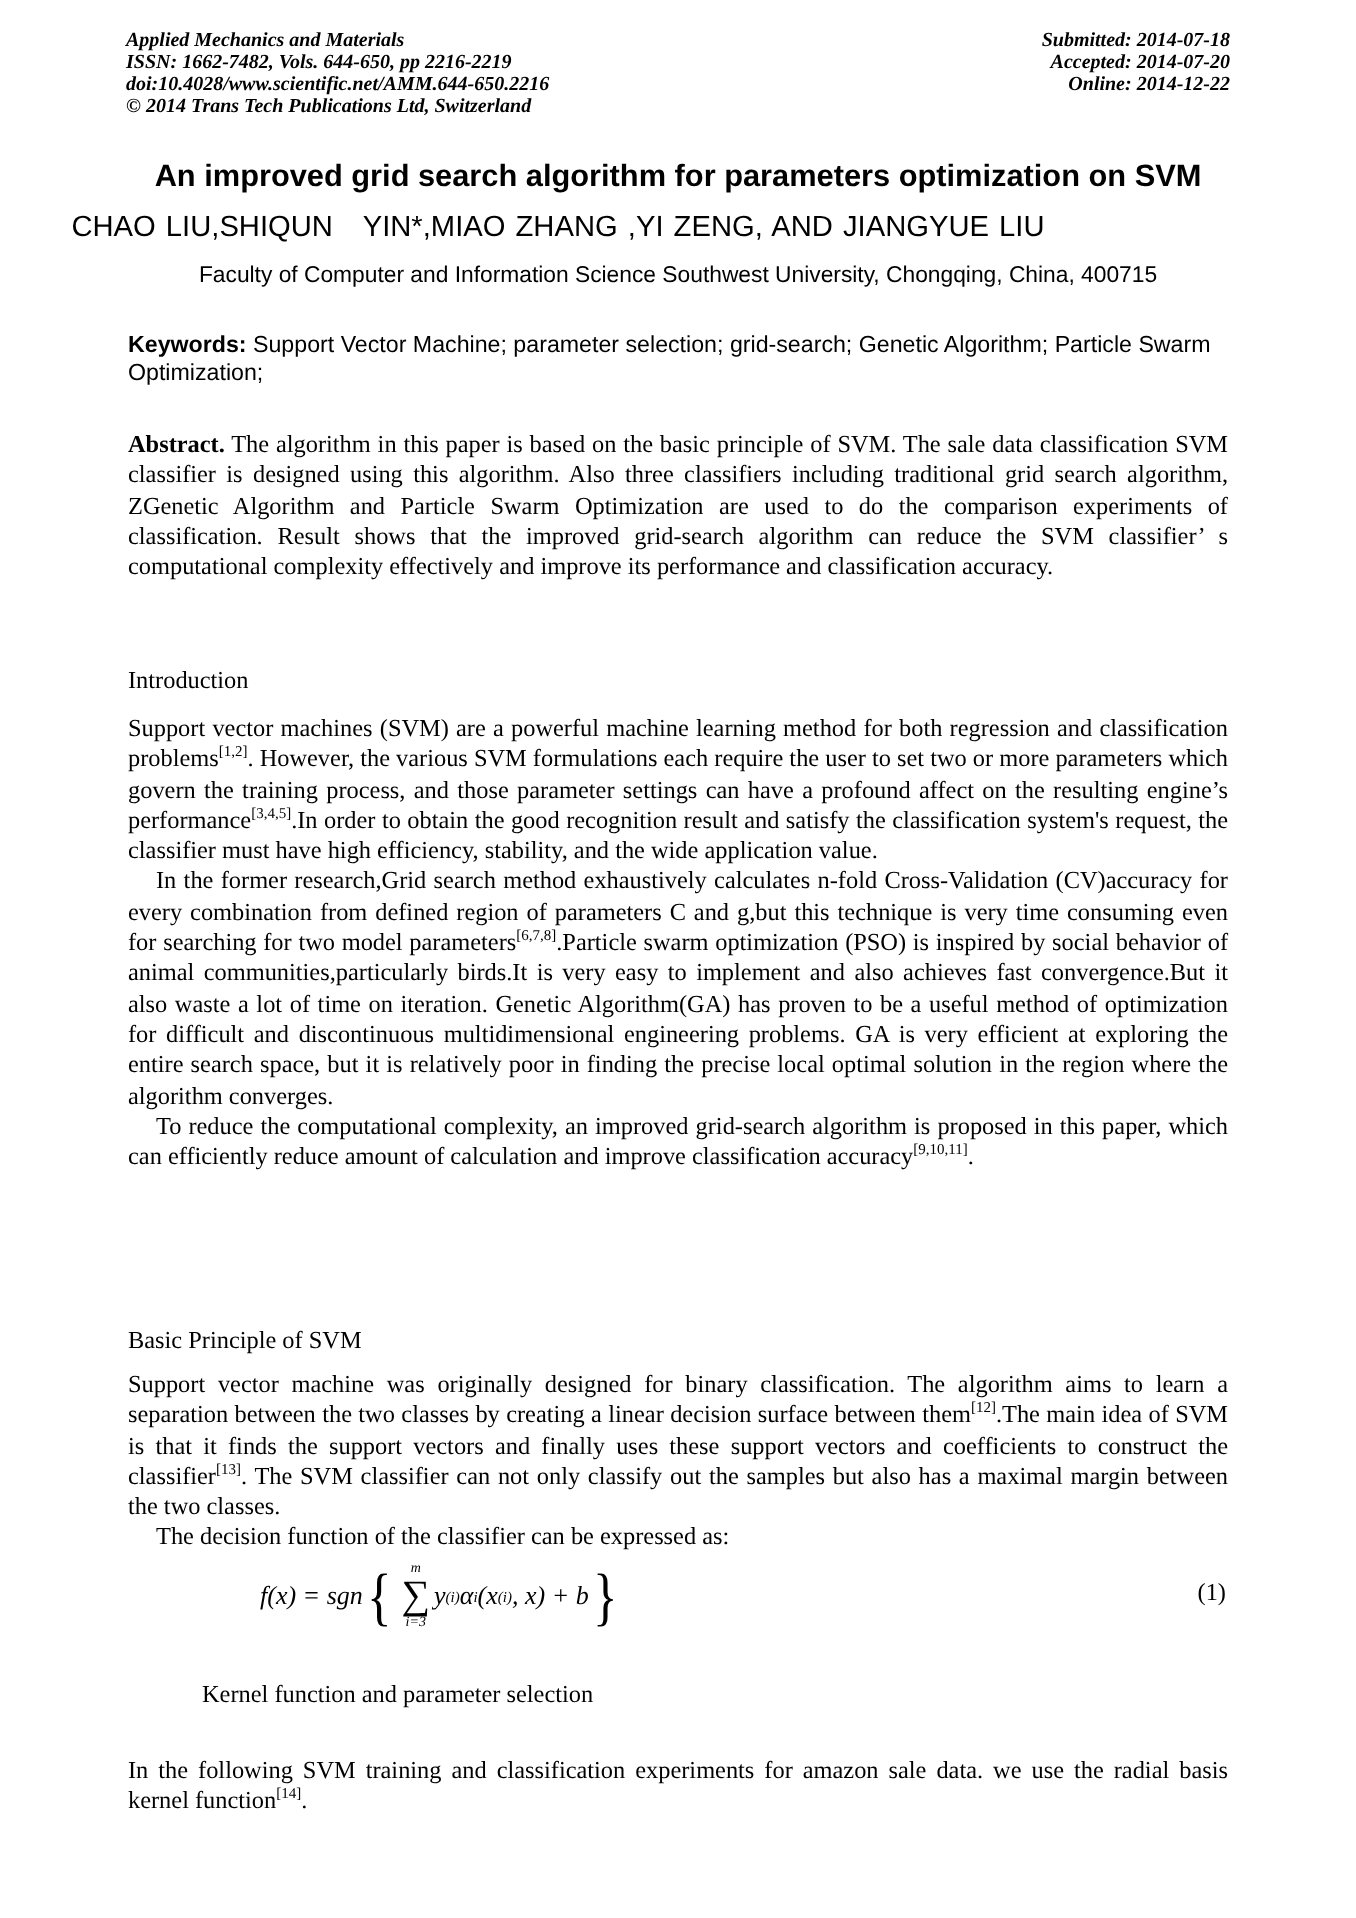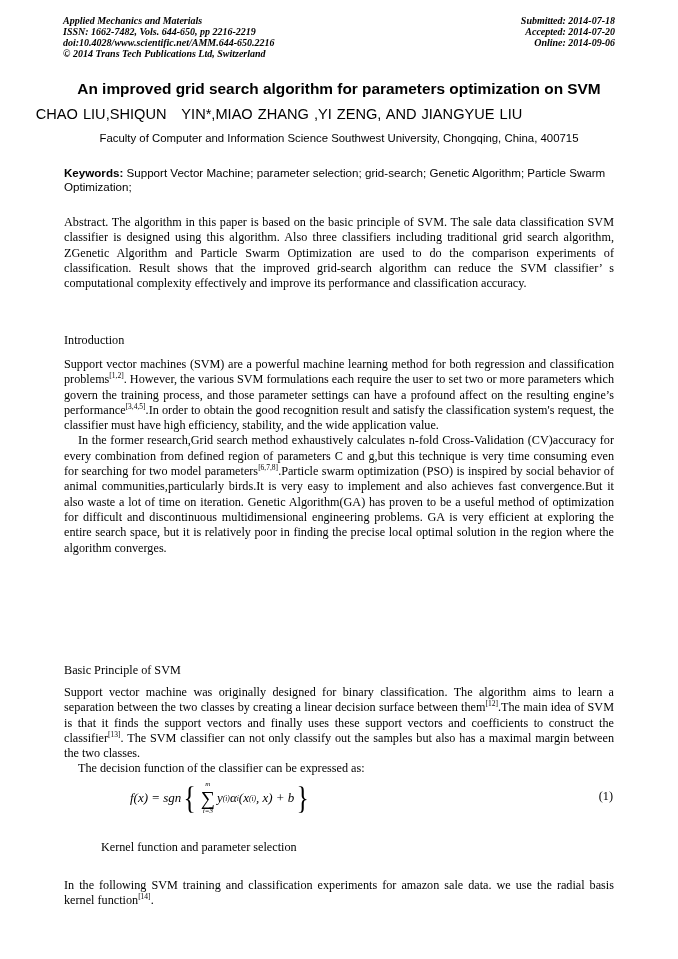--- a/index.html
+++ b/index.html
@@ -22,53 +22,54 @@
   sup { font-size: 7.5px; line-height: 0; vertical-align: 5px; }
   .eq { position: absolute; top: 780px; left: 130px; height: 36px; font-size: 13px; display: flex; align-items: center; white-space: nowrap; }
   .eq i { font-style: italic; }
   .brace { font-size: 32px; transform: scaleX(0.8); display: inline-block; line-height: 1; margin: 0 1px; }
   .sum { display: inline-flex; flex-direction: column; align-items: center; margin: 0 2px; line-height: 1; }
   .sum .sym { font-size: 20px; }
   .sum .lim { font-size: 7px; font-style: italic; }
   .eqnum { position: absolute; top: 789px; right: 65px; font-size: 12.2px; }
   .scr { font-size: 7.5px; vertical-align: 6px; font-style: italic; }
   .sub { font-size: 7.5px; vertical-align: -3px; font-style: italic; }
-  .bold { font-weight: normal; }
+  .bold { font-weight: bold; }
 </style>
 </head>
 <body>
 
 <div class="meta meta-left serif">
   <div>Applied Mechanics and Materials</div>
   <div>ISSN: 1662-7482, Vols. 644-650, pp 2216-2219</div>
   <div>doi:10.4028/www.scientific.net/AMM.644-650.2216</div>
   <div>© 2014 Trans Tech Publications Ltd, Switzerland</div>
 </div>
 <div class="meta meta-right serif">
   <div>Submitted: 2014-07-18</div>
   <div>Accepted: 2014-07-20</div>
-  <div>Online: 2014-09-06</div>
+  <div>Online: 2014-12-22</div>
 </div>
 
 <div class="title sans">An improved grid search algorithm for parameters optimization on SVM</div>
 <div class="authors sans">CHAO LIU,SHIQUN   YIN*,MIAO ZHANG ,YI ZENG, AND JIANGYUE LIU</div>
 <div class="affil sans">Faculty of Computer and Information Science Southwest University, Chongqing, China, 400715</div>
 
 <div class="kw sans">
   <b>Keywords:</b><span> Support Vector Machine; parameter selection; grid-search; Genetic Algorithm; Particle Swarm Optimization;</span>
 </div>
 
 <div class="block serif" style="top:215px;">
   <p><span class="bold">Abstract.</span><span> The algorithm in this paper is based on the basic principle of SVM. The sale data classification SVM classifier is designed using this algorithm. Also three classifiers including traditional grid search algorithm, ZGenetic Algorithm and Particle Swarm Optimization are used to do the comparison experiments of classification. Result shows that the improved grid-search algorithm can reduce the SVM classifier’ s computational complexity effectively and improve its performance and classification accuracy.</span></p>
 </div>
 
 <div class="heading serif" style="top:333px;">Introduction</div>
 <div class="block serif" style="top:357px;">
   <p><span>Support vector machines (SVM) are a powerful machine learning method for both regression and classification problems</span><sup>[1,2]</sup><span>. However, the various SVM formulations each require the user to set two or more parameters which govern the training process, and those parameter settings can have a profound affect on the resulting engine’s performance</span><sup>[3,4,5]</sup><span>.In order to obtain the good recognition result and satisfy the classification system's request, the classifier must have high efficiency, stability, and the wide application value.</span></p>
   <p class="indent"><span>In the former research,Grid search method exhaustively calculates n-fold Cross-Validation (CV)accuracy for every combination from defined region of parameters C and g,but this technique is very time consuming even for searching for two model parameters</span><sup>[6,7,8]</sup><span>.Particle swarm optimization (PSO) is inspired by social behavior of animal communities,particularly birds.It is very easy to implement and also achieves fast convergence.But it also waste a lot of time on iteration. Genetic Algorithm(GA) has proven to be a useful method of optimization for difficult and discontinuous multidimensional engineering problems. GA is very efficient at exploring the entire search space, but it is relatively poor in finding the precise local optimal solution in the region where the algorithm converges.</span></p>
+  <p class="indent"><span>To reduce the computational complexity, an improved grid-search algorithm is proposed in this paper, which can efficiently reduce amount of calculation and improve classification accuracy</span><sup>[9,10,11]</sup><span>.</span></p>
 </div>
 
 <div class="heading serif" style="top:663px;">Basic Principle of SVM</div>
 <div class="block serif" style="top:685px;">
   <p><span>Support vector machine was originally designed for binary classification. The algorithm aims to learn a separation between the two classes by creating a linear decision surface between them</span><sup>[12]</sup><span>.The main idea of SVM is that it finds the support vectors and finally uses these support vectors and coefficients to construct the classifier</span><sup>[13]</sup><span>. The SVM classifier can not only classify out the samples but also has a maximal margin between the two classes.</span></p>
   <p class="indent">The decision function of the classifier can be expressed as:</p>
 </div>
 
 <div class="eq serif">
   <i>f(x) = sgn</i>

